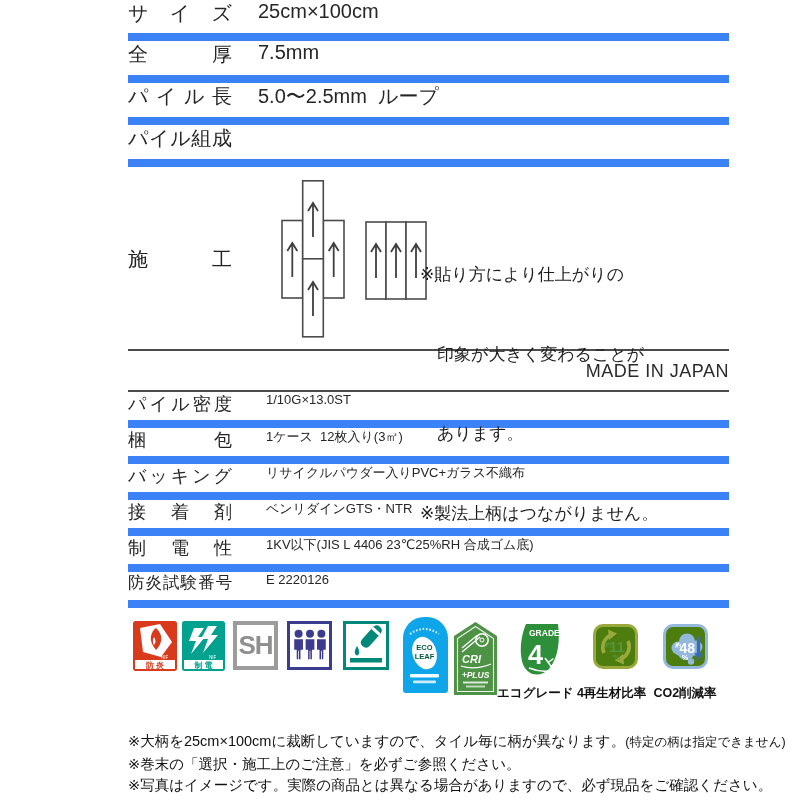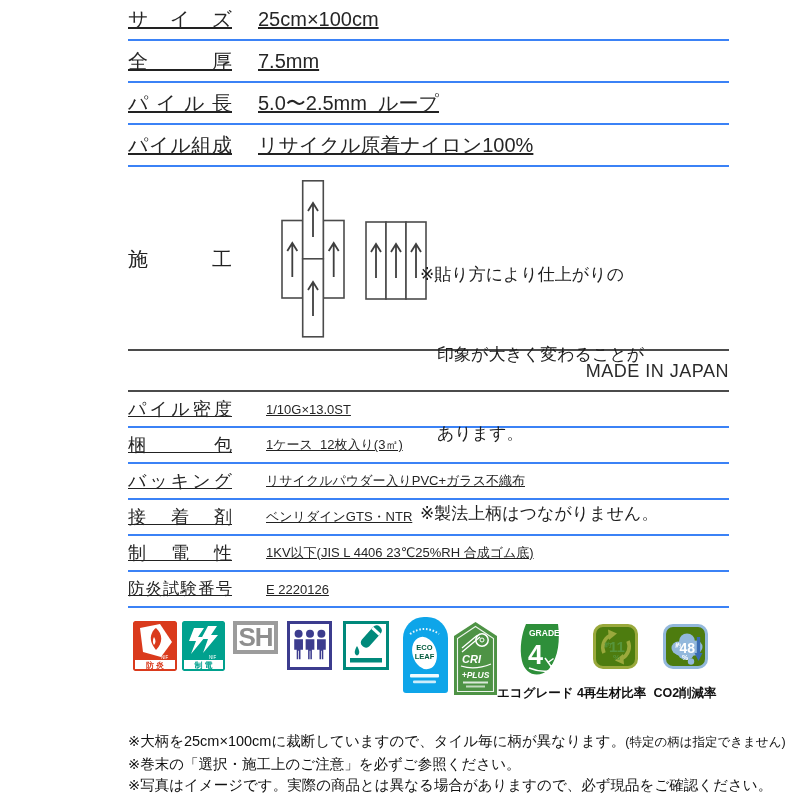--- a/index.html
+++ b/index.html
@@ -2,21 +2,21 @@
 <html><head>
 <meta charset="utf-8">
 <style>
   html,body{margin:0;padding:0;background:#fff;}
   body{width:800px;height:800px;position:relative;overflow:hidden;
        font-family:"Liberation Sans","DejaVu Sans",sans-serif;color:#222;}
   .content{position:absolute;left:128px;top:0;width:601px;}
   *{box-sizing:border-box;}
 
   
-  .row{display:flex;align-items:center;border-bottom:2px solid #3b82f6;text-decoration:underline;}
+  .row{display:flex;align-items:flex-start;border-bottom:8px solid #3b82f6;}
   .top .row{height:42px;}
   .top .row:first-child{height:41px;}
   .bottom{border-top:0;}
   .bottom .row{height:36px;}
   .lbl{width:104px;text-align:justify;text-align-last:justify;flex:none;
        font-size:20px;color:#262626;}
   .bottom .lbl{font-size:18px;}
   .bottom .lbl.long{font-size:16.5px;letter-spacing:-0.2px;}
   .val{margin-left:26px;font-size:20px;color:#262626;white-space:pre;}
   .bottom .val{font-size:13px;margin-left:34px;}
@@ -35,21 +35,21 @@
 
   
   .made{height:41px;border-bottom:2px solid #4b4b4b;text-align:right;
         font-size:18px;line-height:40px;color:#2a2a2a;letter-spacing:0.5px;}
 
   
   .icons{position:relative;height:115px;}
   .icons .ic{position:absolute;}
   .badge{border-radius:2px;overflow:hidden;}
   .icon-sq{background:#fff;display:flex;align-items:center;justify-content:center;}
-  .sh-box{border:4px solid #9c9c9c;width:45px;height:33px;justify-content:center;}
+  .sh-box{border:4px solid #9c9c9c;width:45px;height:49px;justify-content:center;}
   .sh-box span{font-size:26px;font-weight:800;color:#8f8f8f;letter-spacing:-1px;}
   .ppl-box{border:3px solid #3c3c8e;width:45px;height:49px;}
   .tube-box{border:3px solid #00897b;width:46px;height:49px;}
   .ecoleaf{width:45px;height:76px;background:#0ea5e9;
            border-radius:21px 21px 3px 3px;position:relative;}
   .rounded{border-radius:10px;display:flex;align-items:center;justify-content:center;background:#4d7c0f;}
   .rec-box{border:3.5px solid #9aa93c;width:45px;height:45px;}
   .co2-box{border:3.5px solid #93b8dc;width:45px;height:45px;}
   .cap{position:absolute;top:77px;font-size:12.5px;font-weight:bold;
        color:#111;text-align:center;white-space:pre;}
@@ -74,21 +74,20 @@
     <div class="row">
       <div class="lbl">全厚</div>
       <div class="val">7.5mm</div>
     </div>
     <div class="row">
       <div class="lbl">パイル長</div>
       <div class="val">5.0〜2.5mm  ループ</div>
     </div>
     <div class="row">
       <div class="lbl">パイル組成</div>
-      <div class="val">リサイクル原着ナイロン100%</div>
     </div>
   </div>
 
   <div class="install">
     <div class="inst-lbl">施工</div>
 
     <svg class="diag diag1" width="64" height="158" viewBox="0 0 64 158">
       <g fill="#fff" stroke="#4b4b4b" stroke-width="1.6">
         <rect x="1" y="40.5" width="20.7" height="77.5"></rect>
         <rect x="42.3" y="40.5" width="20.7" height="77.5"></rect>

